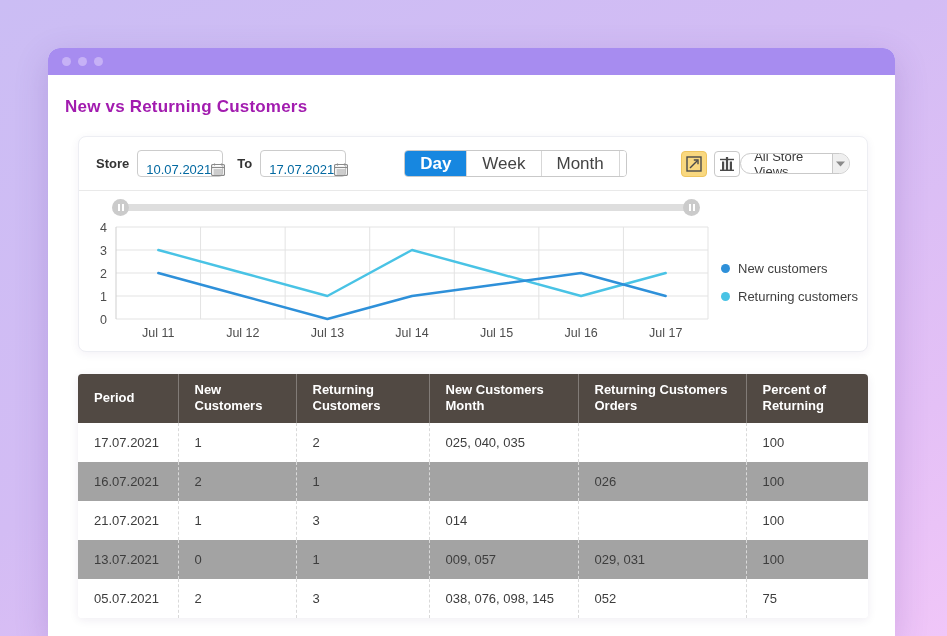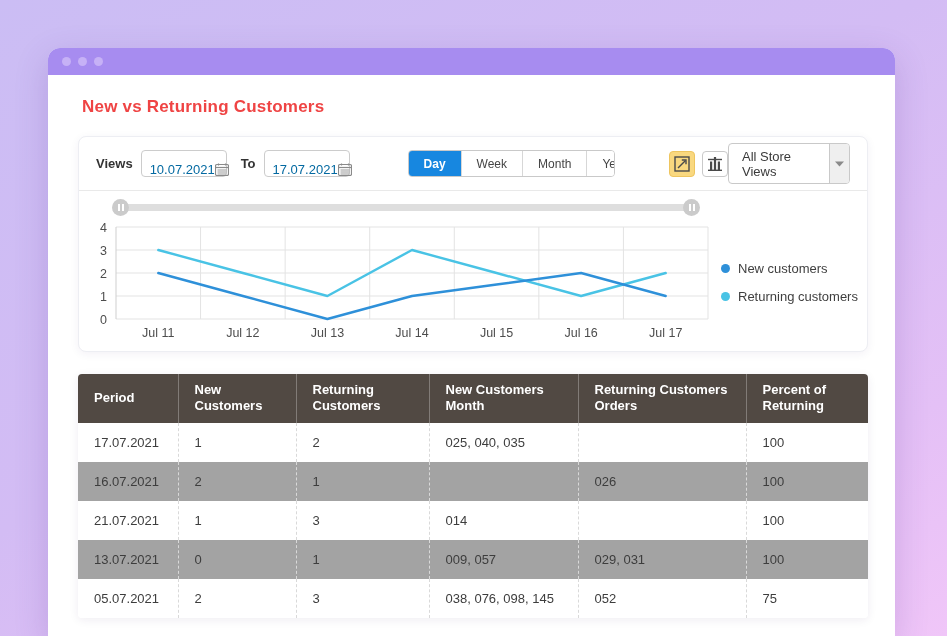--- a/index.html
+++ b/index.html
@@ -13,21 +13,21 @@
     position:absolute; left:48px; top:48px; width:847px; height:588px;
     background:#fff; border-radius:12px 12px 0 0;
     box-shadow:0 10px 34px rgba(84,44,150,.20);
   }
   .titlebar {
     height:27px; background:#a78cf0; border-radius:12px 12px 0 0;
     display:flex; align-items:center; padding-left:14px; gap:7px;
   }
   .dot { width:9px; height:9px; border-radius:50%; background:#c6b1f6; }
   .page-title {
-    margin:22px 0 0 34px; font-size:17px; font-weight:700; color:#ef4444; letter-spacing:.2px;
+    margin:22px 0 0 17px; font-size:17px; font-weight:700; color:#a21caf; letter-spacing:.2px;
   }
   .card {
     margin-left:30px; width:790px; background:#fff;
     border:1px solid #edeef3; border-radius:8px;
     box-shadow:0 2px 10px rgba(50,25,95,.06);
   }
   .chart-card { margin-top:19px; }
   
   .toolbar {
     height:54px; display:flex; align-items:center; padding:0 17px;
@@ -39,34 +39,34 @@
     width:86px; height:27px; border:1px solid #ccc; border-radius:4px;
     padding:12px 6px 0 8px; margin:0 14px 0 8px; background:#fff; color:#0369a1;
   }
   .date-input .val { font-size:13px; }
   .cal-icon { width:14px; height:13px; display:inline-block; }
   .segmented {
     display:flex; margin-left:44px; border:1px solid #c9c9c9; border-radius:4px; overflow:hidden; height:27px;
   }
   .seg-btn {
     padding:0 15px; background:#fff; border:none; border-left:1px solid #d7d7d7;
-    font-size:12px; color:#444; display:flex; align-items:center; cursor:pointer;
+    font-size:17px; color:#444; display:flex; align-items:center; cursor:pointer;
     font-family:"Liberation Sans", sans-serif;
   }
   .seg-btn:first-child { border-left:none; }
   .seg-btn.selected { background:#1787e0; color:#fff; font-weight:700; }
   .chart-type { display:flex; gap:7px; margin-left:54px; }
   .ct-btn {
     width:26px; height:26px; border-radius:4px; display:flex; align-items:center; justify-content:center;
     background:#fff; border:1px solid #c9c9c9; cursor:pointer;
   }
   .ct-btn.active { background:#f9d87f; border-color:#eec55f; }
   .store-dd {
-    margin-left:auto; height:41px; display:flex; align-items:stretch;
-    border:1px solid #c9c9c9; border-radius:4px; overflow:hidden; background:#fff; cursor:pointer;
+    margin-left:auto; height:21px; display:flex; align-items:stretch;
+    border:1px solid #c9c9c9; border-radius:12px; overflow:hidden; background:#fff; cursor:pointer;
   }
   .store-dd .val { display:flex; align-items:center; padding:0 13px; font-size:13px; color:#3a3a3a; }
   .store-dd .arrow {
     width:23px; background:#efefef; border-left:1px solid #c9c9c9;
     display:flex; align-items:center; justify-content:center;
   }
   
   .chart-section { padding:13px 0 10px 0; }
   .range-slider {
     position:relative; margin-left:35px; width:584px; height:7px;
@@ -105,21 +105,21 @@
   <div class="titlebar">
     <div class="dot"></div>
     <div class="dot"></div>
     <div class="dot"></div>
   </div>
 
   <h1 class="page-title">New vs Returning Customers</h1>
 
   <div class="card chart-card">
     <div class="toolbar">
-      <span class="tb-label">Views</span>
+      <span class="tb-label">Store</span>
       <div class="date-input">
         <span class="val">10.07.2021</span>
         <span class="cal-icon">
           <svg width="14" height="13" viewBox="0 0 14 13">
               <rect x="0.5" y="1.5" width="13" height="11" rx="1.5" fill="none" stroke="#8a8a8a" stroke-width="1.2"></rect>
               <line x1="0.5" y1="4.5" x2="13.5" y2="4.5" stroke="#8a8a8a" stroke-width="1.2"></line>
               <line x1="3.5" y1="0.5" x2="3.5" y2="2.5" stroke="#8a8a8a" stroke-width="1.2"></line>
               <line x1="10.5" y1="0.5" x2="10.5" y2="2.5" stroke="#8a8a8a" stroke-width="1.2"></line>
               <g stroke="#9a9a9a" stroke-width="1">
                 <line x1="2.5" y1="7" x2="11.5" y2="7"></line>

